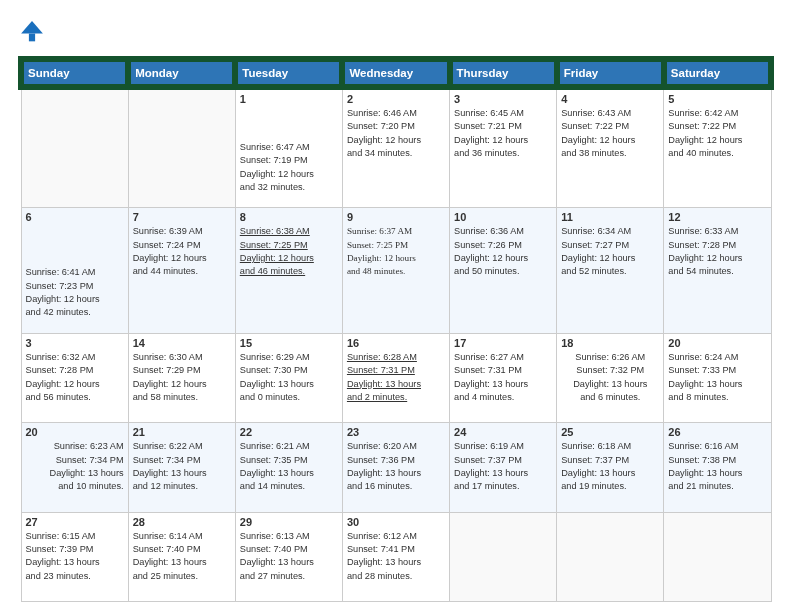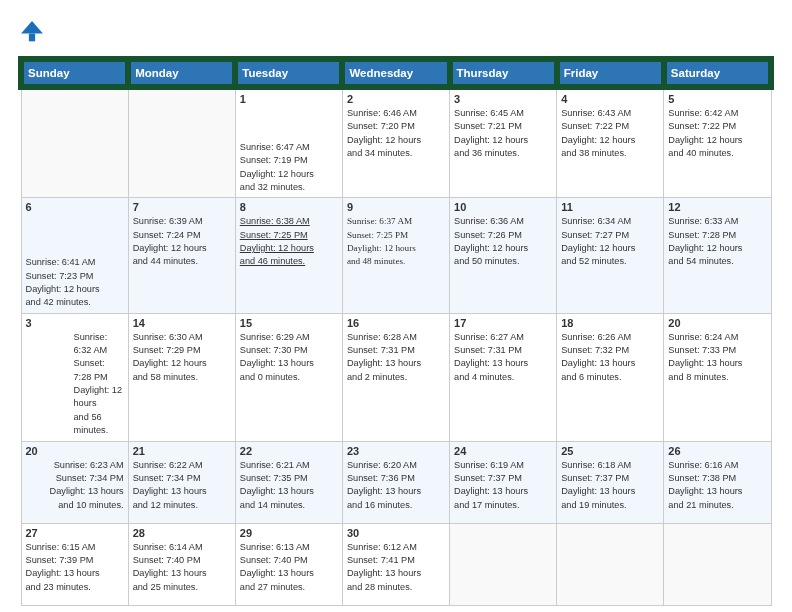--- a/index.html
+++ b/index.html
@@ -211,56 +211,56 @@
             <span class="day-number">12</span>
             <div class="day-info" style="white-space: pre-line;">Sunrise: 6:33 AM
 Sunset: 7:28 PM
 Daylight: 12 hours
 and 54 minutes.</div>
           </td>
         </tr>
         <tr>
           <td>
             <span class="day-number">3</span>
-            <div class="day-info" style="white-space: pre-line; margin-left: 48px;">Sunrise: 6:32 AM
+            <div class="day-info" style="white-space: pre-line;">Sunrise: 6:32 AM
 Sunset: 7:28 PM
 Daylight: 12 hours
 and 56 minutes.</div>
           </td>
           <td>
             <span class="day-number">14</span>
             <div class="day-info" style="white-space: pre-line;">Sunrise: 6:30 AM
 Sunset: 7:29 PM
 Daylight: 12 hours
 and 58 minutes.</div>
           </td>
           <td>
             <span class="day-number">15</span>
             <div class="day-info" style="white-space: pre-line;">Sunrise: 6:29 AM
 Sunset: 7:30 PM
 Daylight: 13 hours
 and 0 minutes.</div>
           </td>
           <td>
             <span class="day-number">16</span>
-            <div class="day-info" style="white-space: pre-line;">Sunrise: 6:28 AM
+            <div class="day-info" style="white-space: pre-line; text-decoration: underline;">Sunrise: 6:28 AM
 Sunset: 7:31 PM
 Daylight: 13 hours
 and 2 minutes.</div>
           </td>
           <td>
             <span class="day-number">17</span>
             <div class="day-info" style="white-space: pre-line;">Sunrise: 6:27 AM
 Sunset: 7:31 PM
 Daylight: 13 hours
 and 4 minutes.</div>
           </td>
           <td>
             <span class="day-number">18</span>
-            <div class="day-info" style="white-space: pre-line;">Sunrise: 6:26 AM
+            <div class="day-info" style="white-space: pre-line; text-align: center;">Sunrise: 6:26 AM
 Sunset: 7:32 PM
 Daylight: 13 hours
 and 6 minutes.</div>
           </td>
           <td>
             <span class="day-number">20</span>
             <div class="day-info" style="white-space: pre-line;">Sunrise: 6:24 AM
 Sunset: 7:33 PM
 Daylight: 13 hours
 and 8 minutes.</div>

